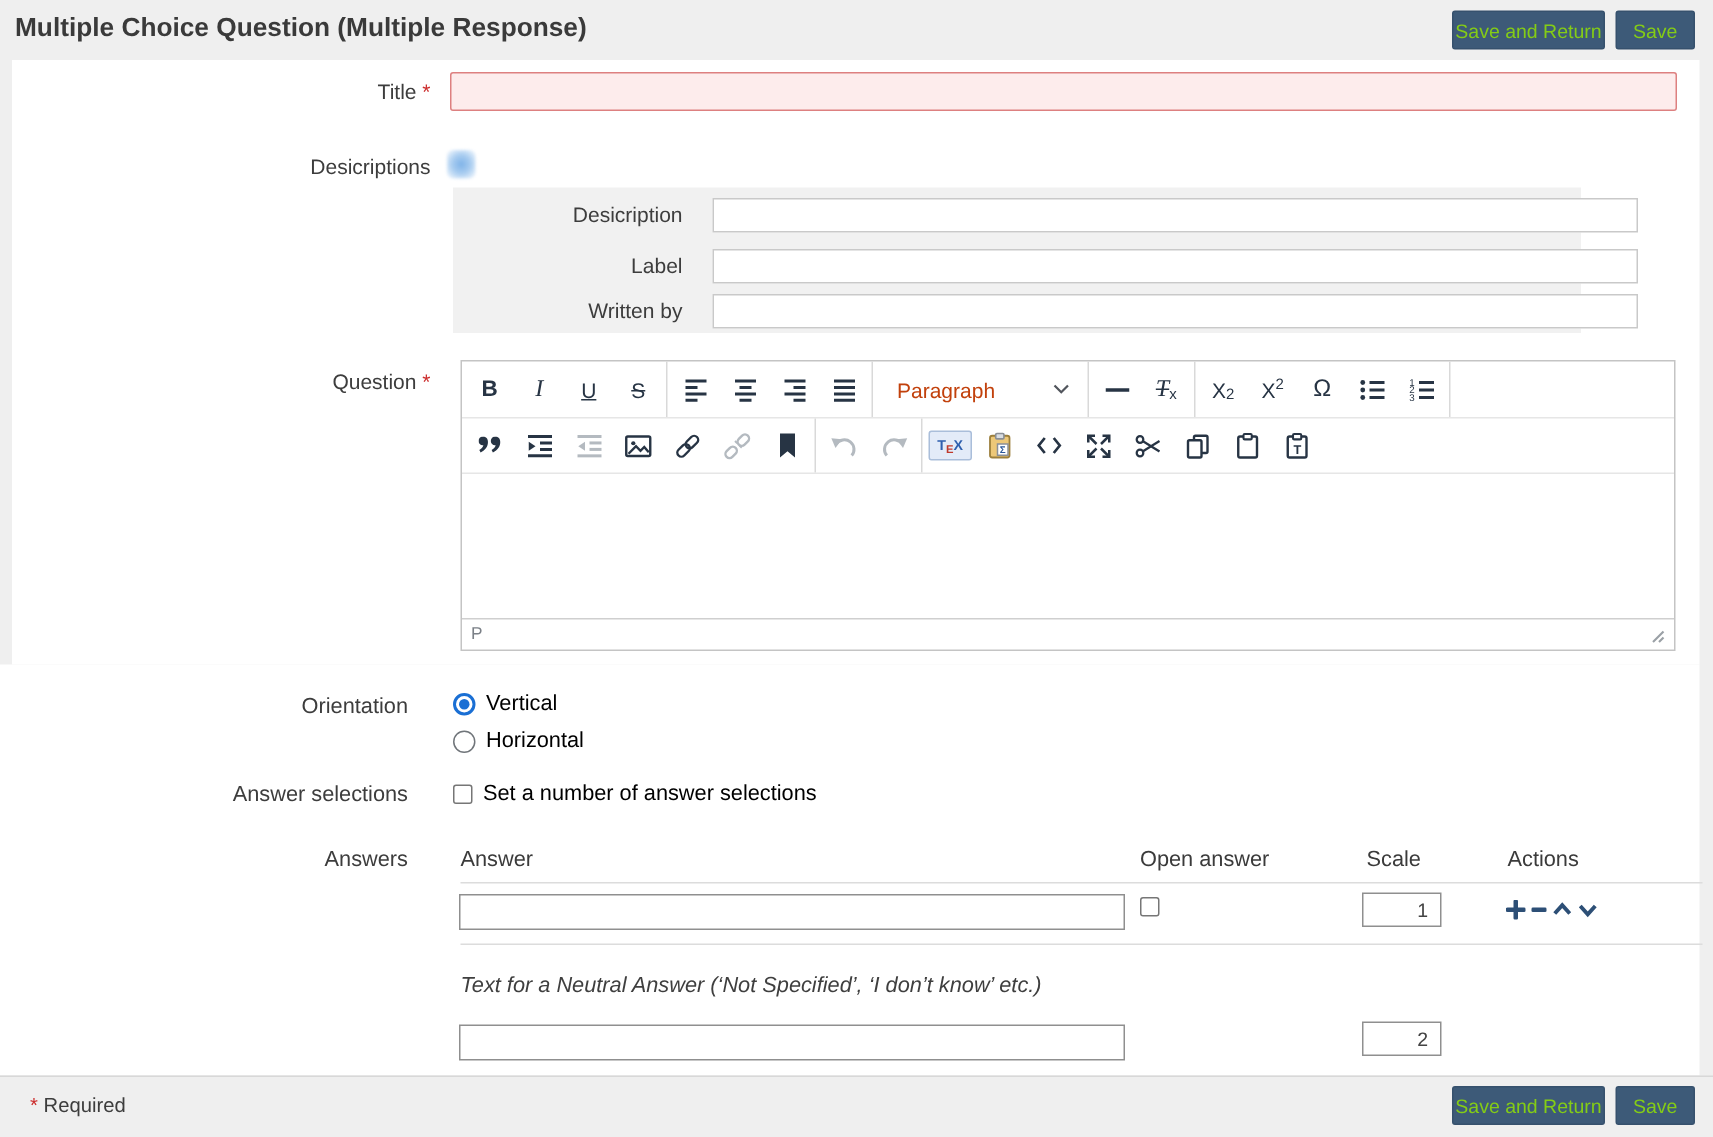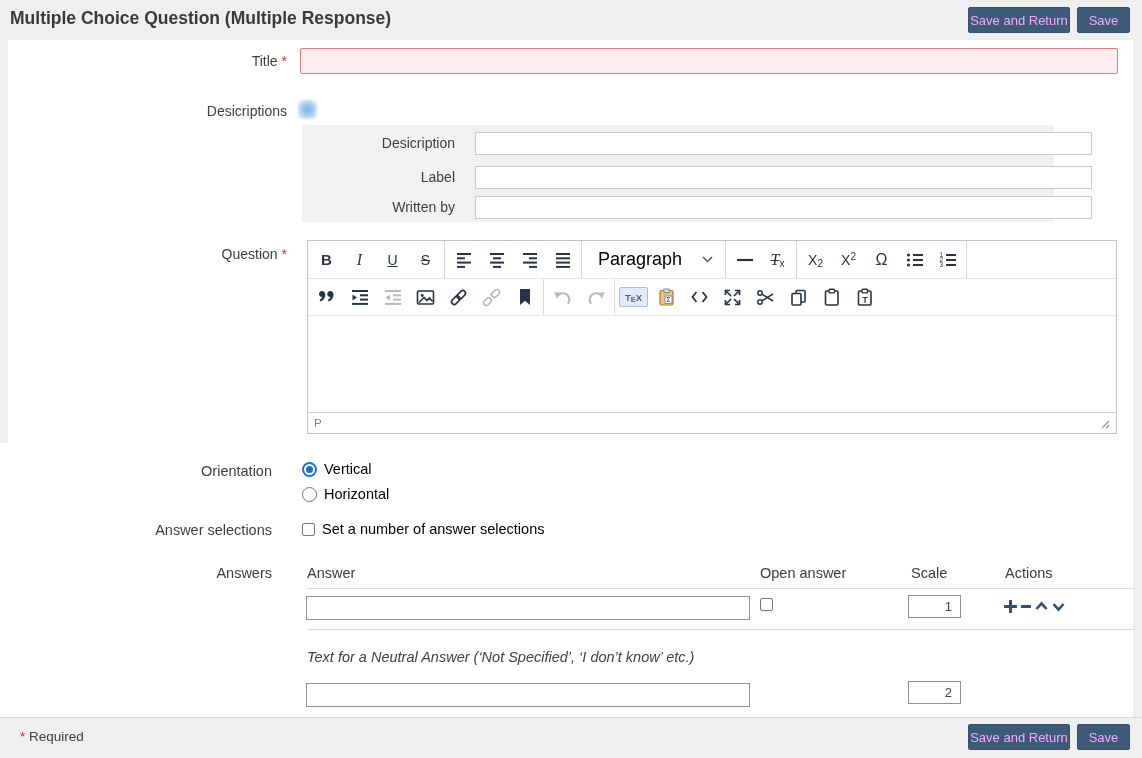--- a/index.html
+++ b/index.html
@@ -1,18 +1,18 @@
 <!DOCTYPE html>
 <html><head>
 <meta charset="utf-8">
 <style>
 *{box-sizing:border-box;margin:0;padding:0}
 body{width:1142px;height:758px;position:relative;background:#efefef;font-family:"Liberation Sans","DejaVu Sans",sans-serif;color:#3d3d3d;font-size:14px;overflow:hidden}
 .hdr-title{position:absolute;left:10px;top:8px;font-size:17.5px;color:#3a3a3a;font-weight:700}
-.btn{position:absolute;height:26px;background:#3d5a78;border:1px solid #36516d;border-radius:2px;color:#f0abfc;font-size:13px;display:flex;align-items:center;justify-content:center;cursor:pointer}
+.btn{position:absolute;height:26px;background:#3d5a78;border:1px solid #36516d;border-radius:2px;color:#84cc16;font-size:13px;display:flex;align-items:center;justify-content:center;cursor:pointer}
 .btn-sr{width:102px}
 .btn-sv{width:53px}
 .hdr-sr{left:968px;top:7px}.hdr-sv{left:1077px;top:7px}
 .panel-top{position:absolute;left:8px;top:40px;width:1125px;height:403px;background:#fff}
 .panel-bottom{position:absolute;left:0;top:443px;width:1133px;height:274px;background:#fff}
 .ftr{position:absolute;left:0;top:717px;width:1142px;height:41px;background:#efefef;border-top:1px solid #d8d8d8}
 .ftr-req{position:absolute;left:20px;top:11px;font-size:13.5px;color:#3d3d3d}
 .ftr-sr{left:968px;top:6px}.ftr-sv{left:1077px;top:6px}
 .star{color:#cc2e2e}
 .lblt{position:absolute;left:0;width:279px;text-align:right;font-size:14px;color:#3d3d3d}
@@ -20,21 +20,21 @@
 .blob{position:absolute;left:290px;top:60px;width:19px;height:19px;border-radius:4px;background:radial-gradient(circle,#7fb3e8 0%,#a8ccf0 45%,rgba(232,242,252,0.15) 100%);filter:blur(1.2px)}
 .descbox{position:absolute;left:294px;top:85px;width:752px;height:97px;background:#f1f1f1}
 .drow-lbl{position:absolute;left:0;width:153px;text-align:right;font-size:14px;color:#3d3d3d}
 .drow-in{position:absolute;left:173px;width:617px;height:23px;border:1px solid #c9c9c9;background:#fff;font:inherit;padding:0 6px}
 .editor{position:absolute;left:299px;top:200px;width:810px;height:194px;border:1px solid #c4c4c4;background:#fff;display:flex;flex-direction:column}
 .tb{display:flex;align-items:stretch;border-bottom:1px solid #e6e6e6;padding-left:2px}
 .tb1{height:38px}.tb2{height:37px}
 .tbtn{width:33px;display:flex;align-items:center;justify-content:center;color:#273444;cursor:pointer}
 .tbtn.dis{color:#b4bac0}
 .tsep{width:1px;background:#d9d9d9;margin:0 2px}
-.tsel{width:139px;padding:0 10px 0 14px;display:flex;justify-content:space-between;align-items:center;color:#000000;font-size:18px;cursor:pointer}
+.tsel{width:139px;padding:0 10px 0 14px;display:flex;justify-content:space-between;align-items:center;color:#c2410c;font-size:14px;cursor:pointer}
 .ted{flex:1;background:#fff}
 .tstat{height:21px;border-top:1px solid #cfcfcf;display:flex;align-items:center;justify-content:space-between;padding:0 6px;color:#7b8087;font-size:11.5px}
 .bI{font-weight:bold;font-size:15px}
 .iI{font-family:"Liberation Serif",serif;font-style:italic;font-size:16px}
 .uU{font-size:14px;text-decoration:underline}
 .sS{font-size:14px;text-decoration:line-through}
 .texico{width:29px;height:20px;background:#e3ebf8;border:1px solid #aabeda;border-radius:2px;font-size:9.5px;display:flex;align-items:center;justify-content:center;color:#2f5fae;font-weight:bold}
 .texE{font-size:7.5px;margin-top:4px;color:#c0392b}
 .lblb{position:absolute;left:0;width:272px;text-align:right;font-size:14.5px;color:#3d3d3d}
 .opt{position:absolute;left:302px;display:flex;align-items:center;gap:7px;font-size:14.5px;color:#000000}

